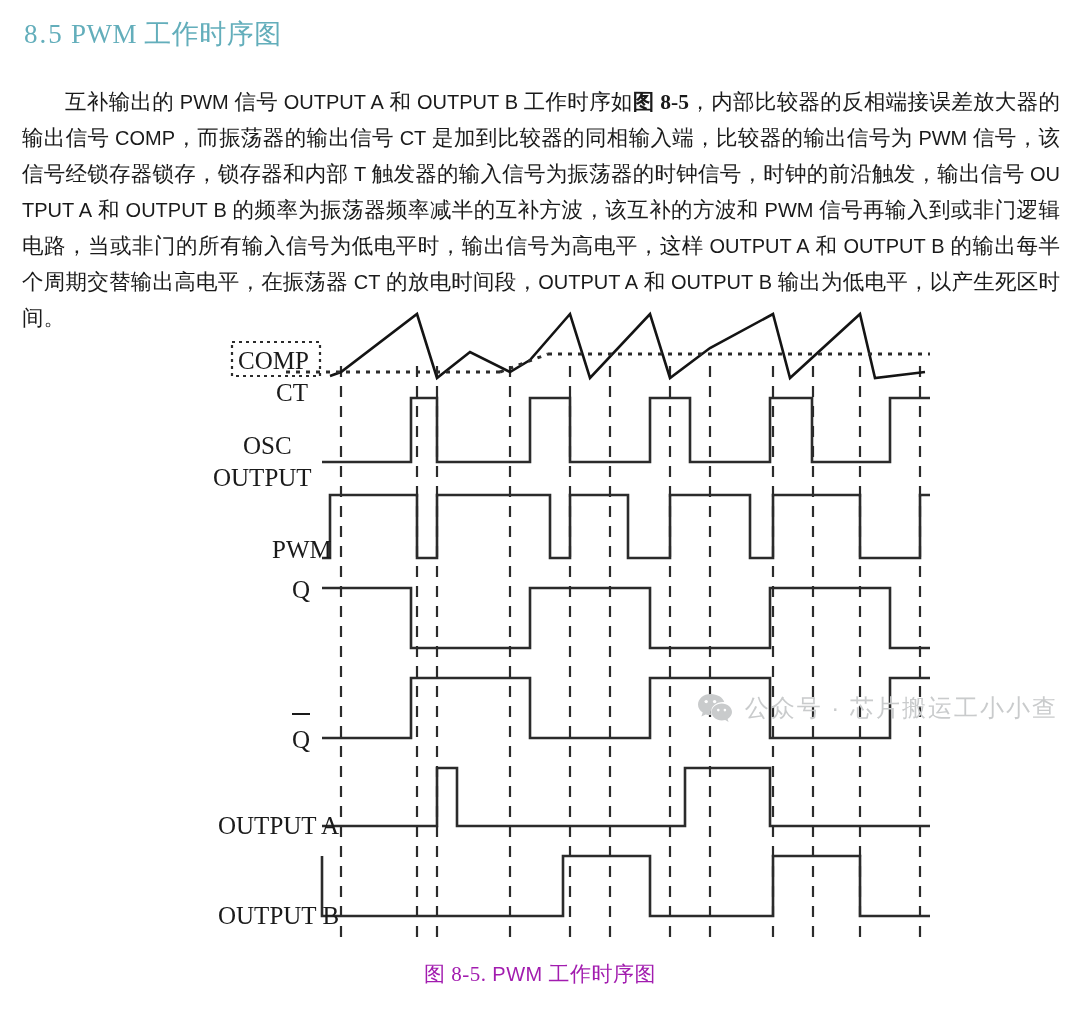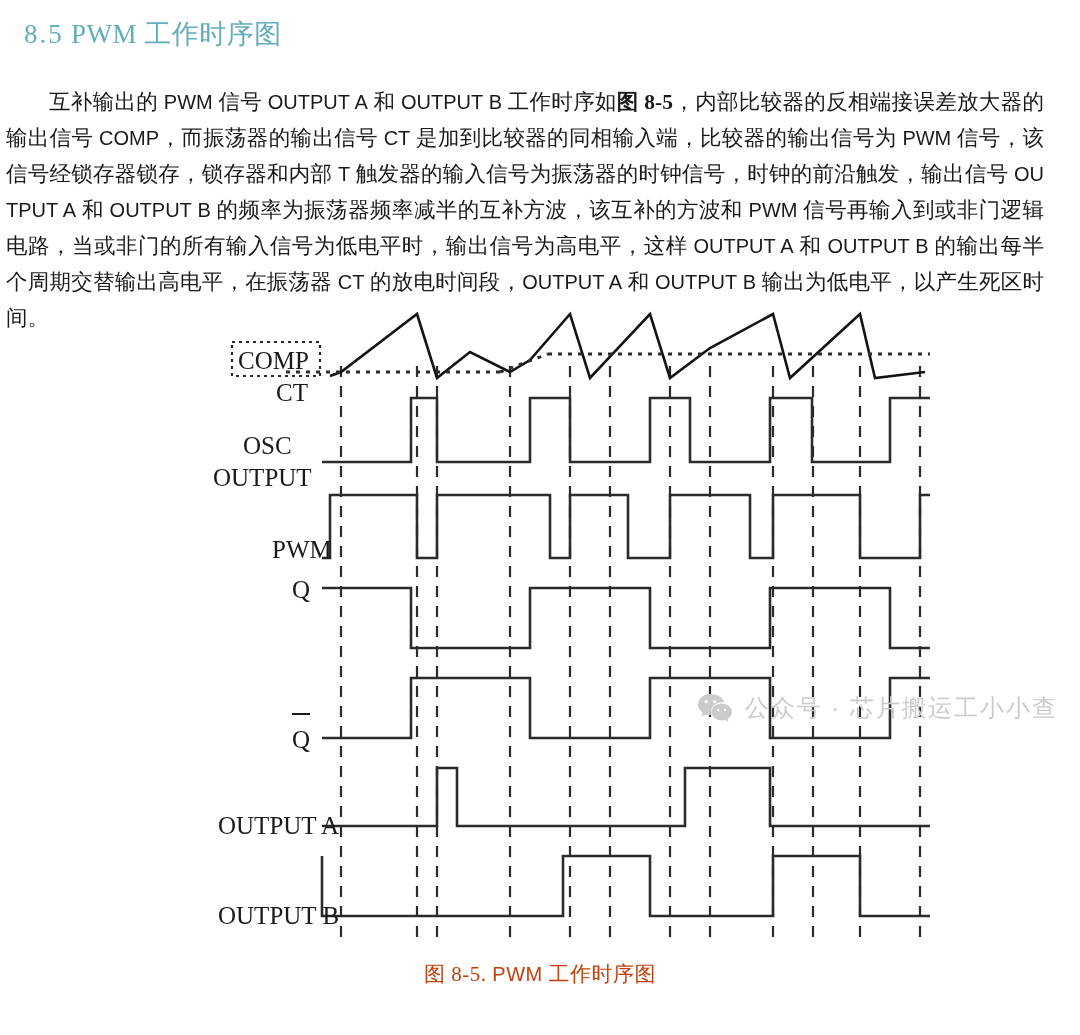--- a/index.html
+++ b/index.html
@@ -32,21 +32,21 @@
     color: #63aebb;
     white-space: nowrap;
   }
   .section-title .num {
     font-family: "Liberation Serif", "DejaVu Serif", serif;
     letter-spacing: 2px;
   }
   
   .body-para {
     position: absolute;
-    left: 6px;
+    left: 22px;
     top: 62px;
     width: 1038px;
     font-family: "Liberation Serif", "DejaVu Serif", serif;
     font-size: 21.5px;
     line-height: 36px;
     color: #1a1a1a;
     text-align: justify;
     text-justify: inter-character;
     text-indent: 2em;
     word-break: break-all;
@@ -71,21 +71,21 @@
   }
   
   .figure-caption {
     position: absolute;
     left: 0;
     top: 960px;
     width: 1080px;
     text-align: center;
     font-family: "Liberation Serif", "DejaVu Serif", serif;
     font-size: 21px;
-    color: #c2410c;
+    color: #a21caf;
     letter-spacing: 0.5px;
   }
   .figure-caption .cap-lat {
     font-family: "Liberation Sans", "DejaVu Sans", sans-serif;
     font-size: 20px;
   }
   
   .watermark {
     position: absolute;
     right: 22px;

